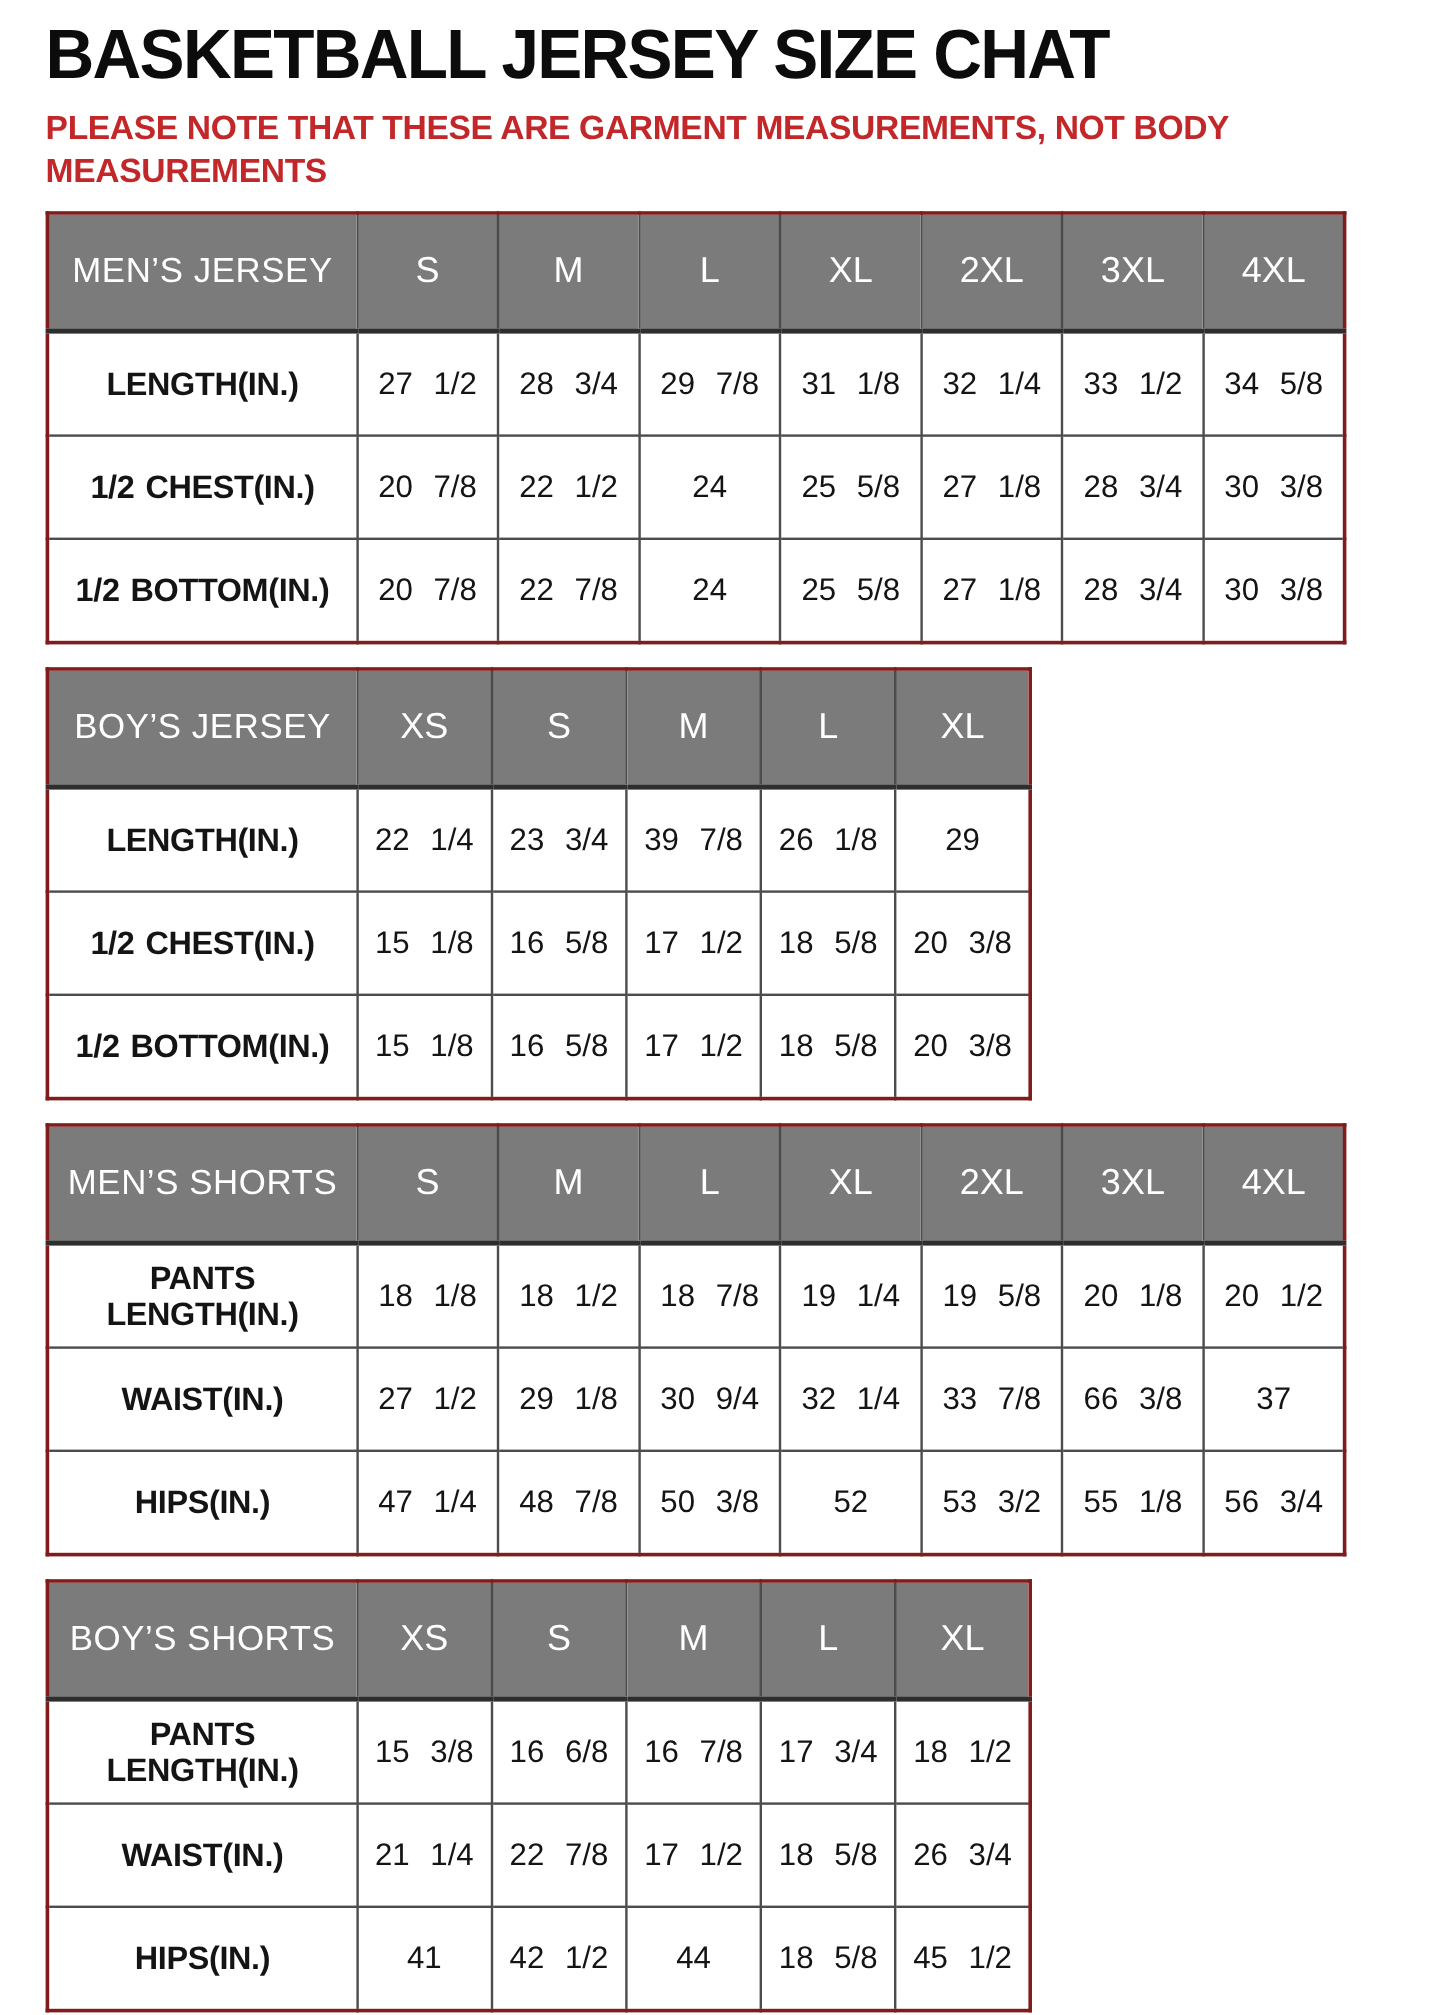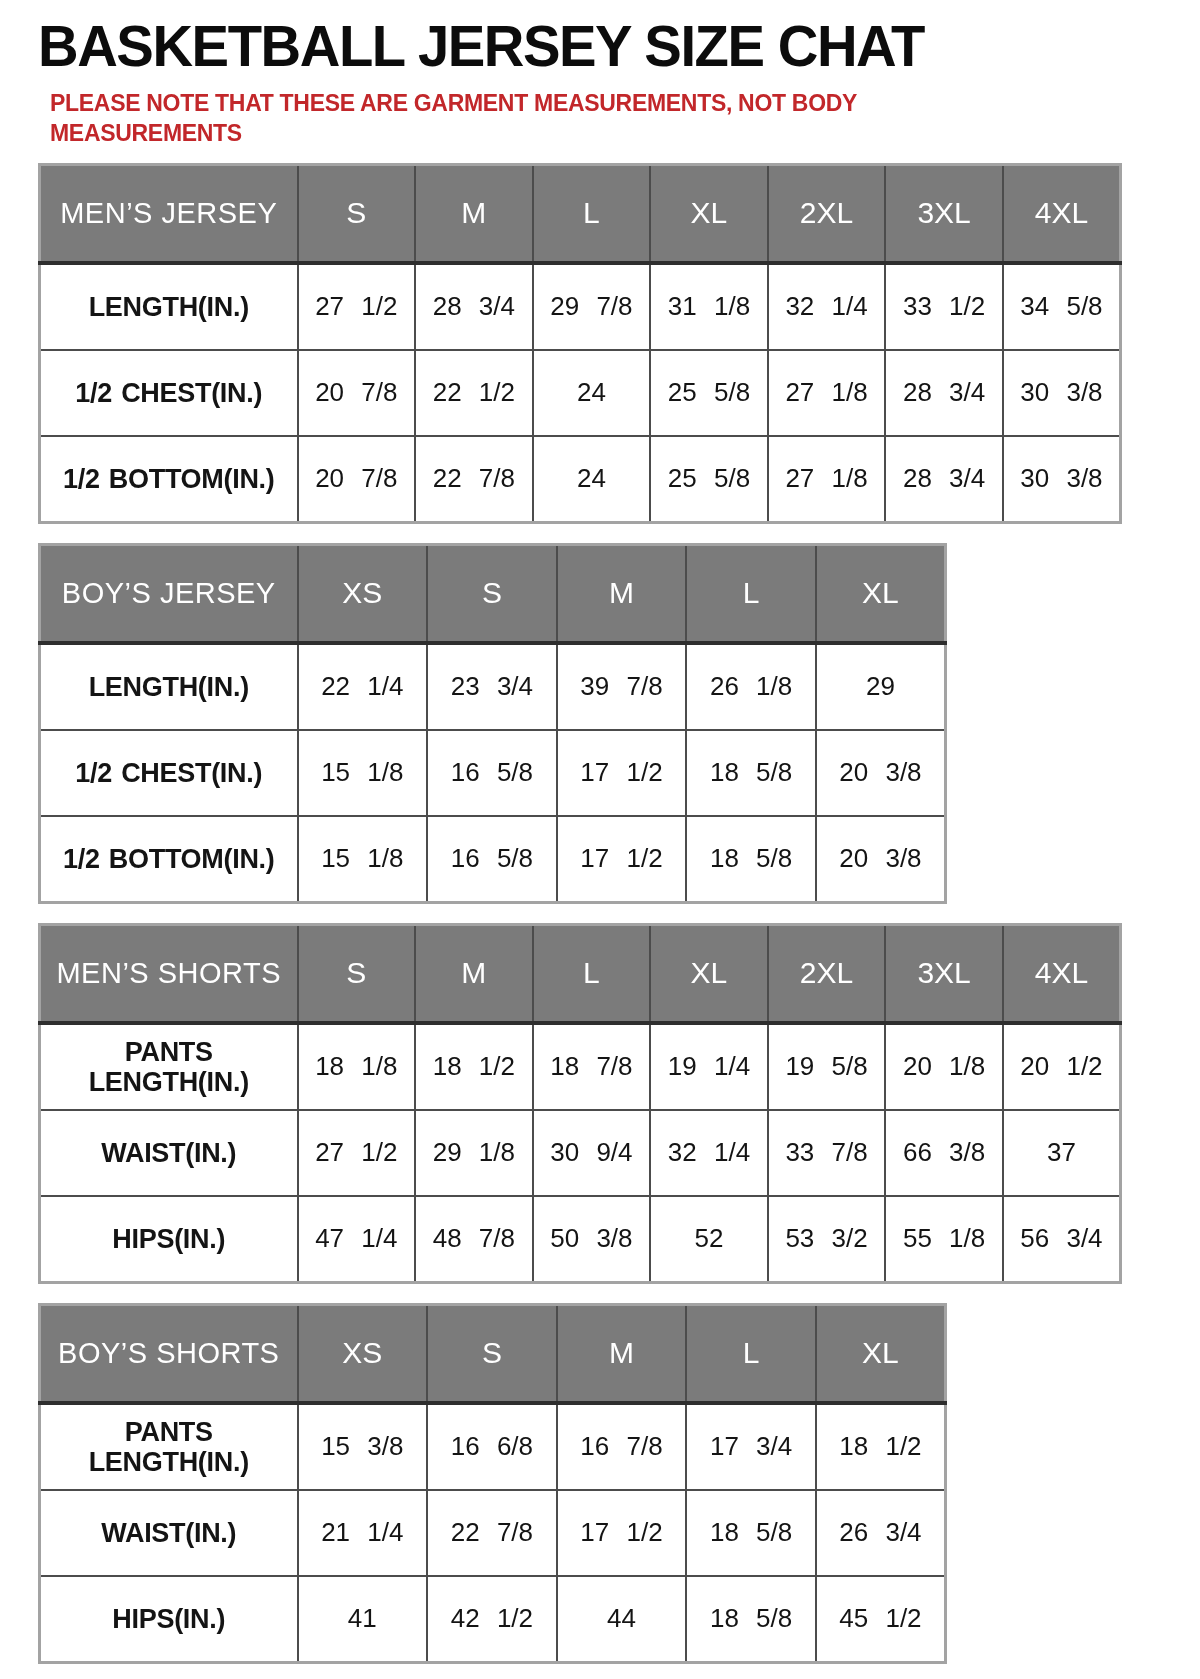--- a/index.html
+++ b/index.html
@@ -19,37 +19,37 @@
     font-weight: bold;
     letter-spacing: -1.5px;
     color: #0c0c0c;
     white-space: nowrap;
     transform: scaleX(0.97);
     transform-origin: left center;
   }
   .note {
     color: var(--note-red, #c2272a);
     font-weight: bold;
-    font-size: 23px;
+    font-size: 28px;
     line-height: 1.3;
     letter-spacing: -0.3px;
     white-space: pre-line;
-    margin: 0 0 14px 12px;
+    margin: 0 0 14px 0;
   }
 
   .tables { display: flex; flex-direction: column; gap: 19px; }
 
   table {
     border-collapse: collapse;
     table-layout: fixed;
-    border: 3px solid #a3a3a3;
+    border: 3px solid #7f1d1d;
     padding-left: 40px;
   }
   table.wide   { width: 1084px; }
-  table.narrow { width: 909px; }
+  table.narrow { width: 822px; }
 
   th, td {
     border: 2px solid #4c4c4c;
     text-align: center;
     vertical-align: middle;
     padding: 0;
     overflow: hidden;
   }
   thead th {
     background: var(--header-bg, #7b7b7b);

